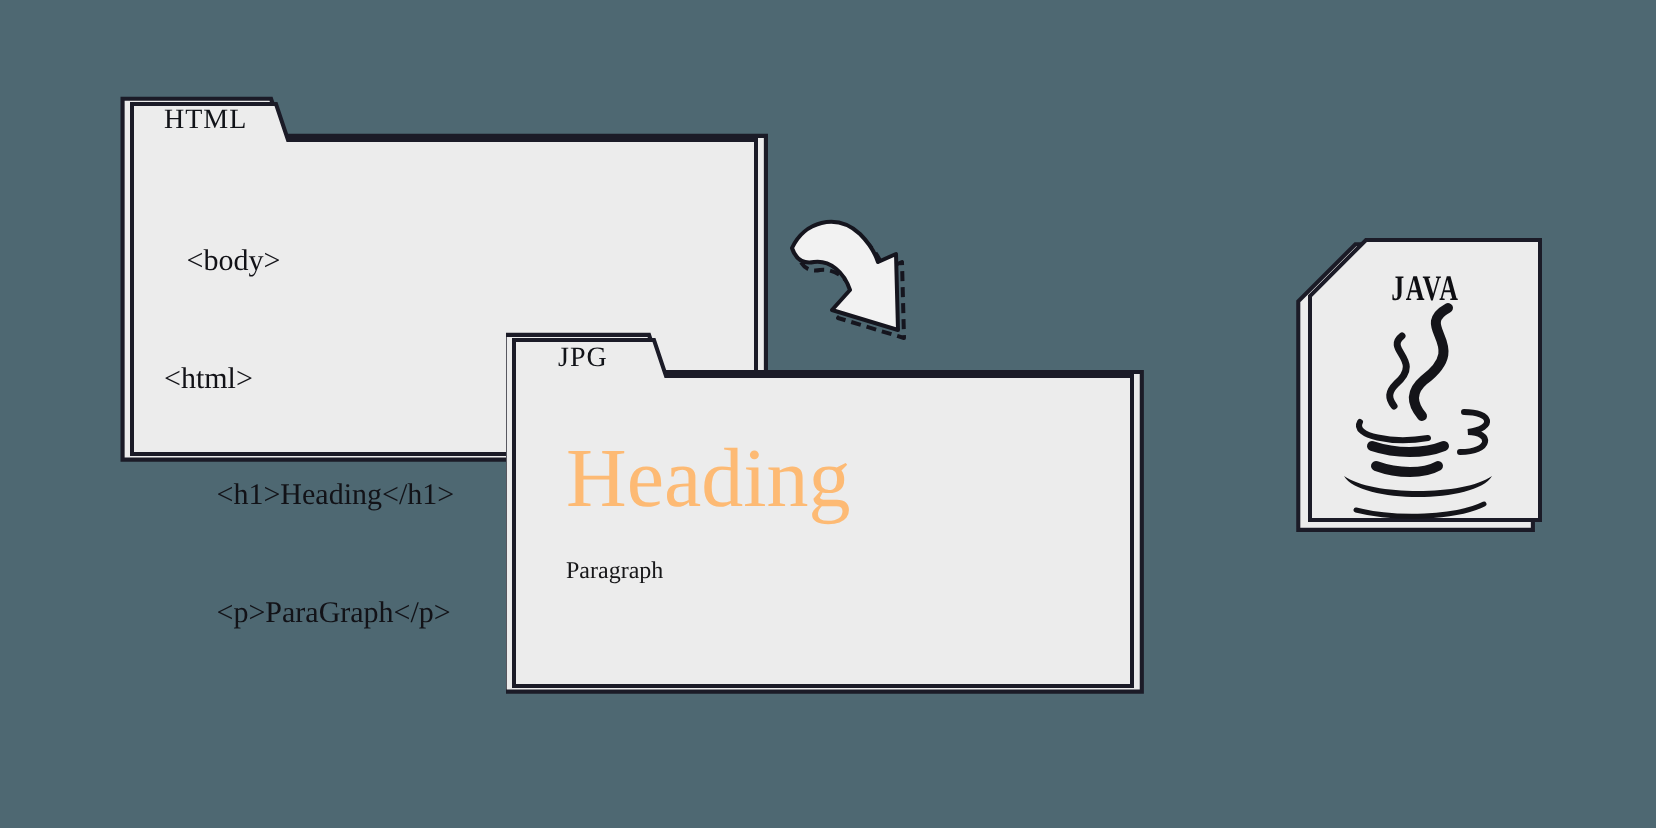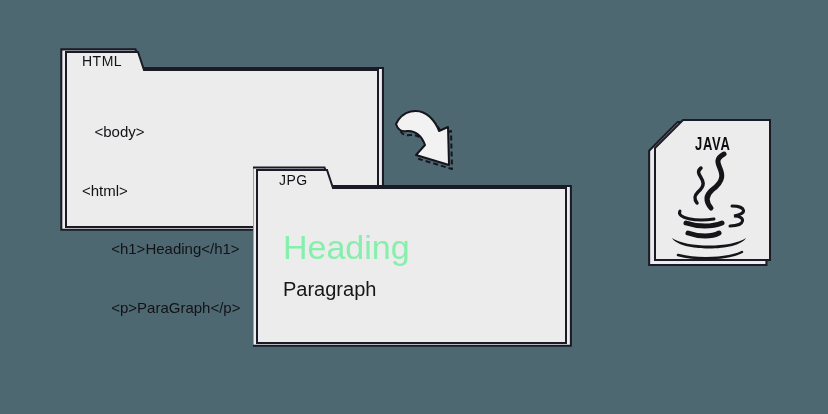--- a/index.html
+++ b/index.html
@@ -2,21 +2,21 @@
 <html><head>
 <meta charset="utf-8">
 <style>
   html, body { margin: 0; padding: 0; }
   .canvas {
     position: relative;
     width: 828px;
     height: 414px;
     background: #4e6872;
     overflow: hidden;
-    font-family: Liberation Sans, sans-serif;
+    font-family: Liberation Serif, serif;
   }
   .abs { position: absolute; }
 
   
   .shape-back {
     fill: #ececec;
     stroke: #1b1b27;
     stroke-width: 2;
   }
   .shape-main {
@@ -39,30 +39,30 @@
     top: 37px;
     font-size: 15px;
     line-height: 19.5px;
     color: #121217;
     white-space: pre;
   }
 
   .jpg-heading {
     position: absolute;
     left: 30px;
-    top: 62px;
-    font-size: 34px;
-    color: #86efac;
+    top: 50px;
+    font-size: 42px;
+    color: #fdba74;
     white-space: nowrap;
   }
   .jpg-paragraph {
     position: absolute;
     left: 30px;
     top: 112px;
-    font-size: 20px;
+    font-size: 12px;
     color: #171719;
     white-space: nowrap;
   }
 
   .java-label {
     position: absolute;
     left: 0;
     top: 20px;
     width: 130px;
     text-align: center;

